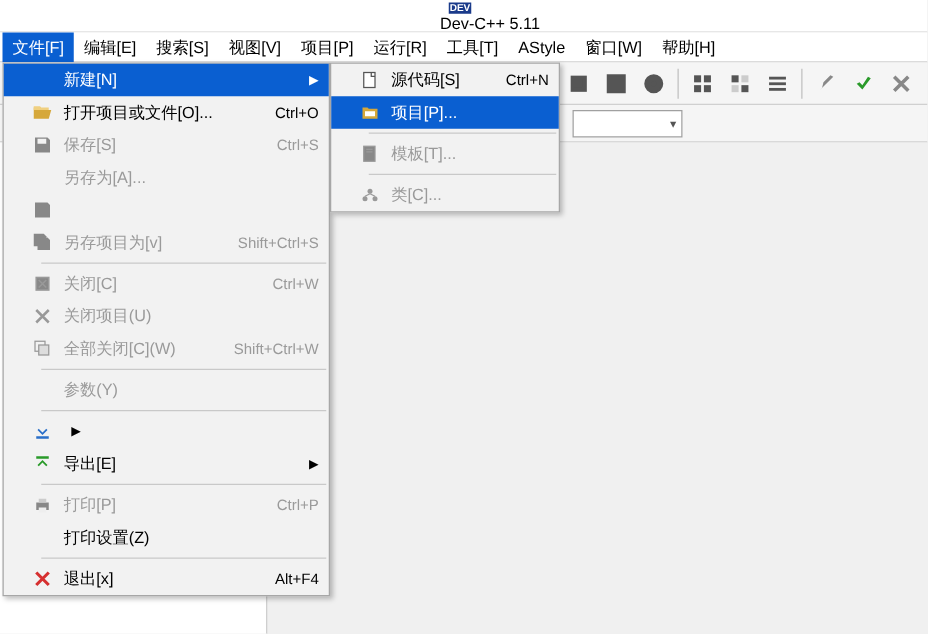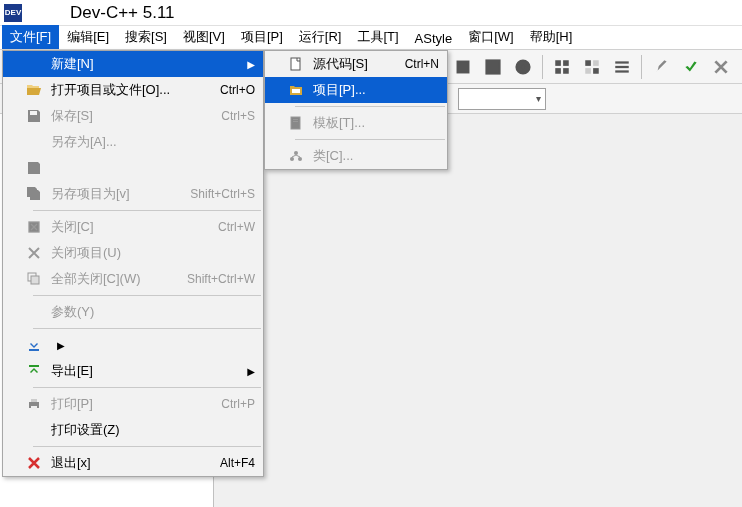--- a/index.html
+++ b/index.html
@@ -1,22 +1,22 @@
 <!DOCTYPE html>
 <html><head>
 <meta charset="utf-8">
 <style>
   * { box-sizing: border-box; margin: 0; padding: 0; font-family: "Microsoft YaHei", "SimSun", Arial, sans-serif; font-size: 13px; }
   body { width: 742px; height: 507px; background: #f0f0f0; overflow: hidden; position: relative; }
   
-  .titlebar { height: 26px; background: #fff; display: flex; align-items: center; padding: 2px 4px; border-bottom: 1px solid #e0e0e0; }
+  .titlebar { height: 26px; background: #fff; display: flex; align-items: center; padding: 2px 4px; border-bottom: 1px solid #e0e0e0; flex-direction: column; }
   .app-icon { width: 18px; height: 18px; background: #1a3a8a; display: flex; align-items: center; justify-content: center; color: #fff; font-size: 8px; font-weight: bold; margin-right: 6px; }
-  .title-text { font-size: 17px; color: #000; margin-left: 42px; }
-  
-  .menubar { height: 24px; background: #fff; display: flex; align-items: flex-end; padding: 0 2px; border-bottom: 1px solid #d0d0d0; }
+  .title-text { font-size: 13px; color: #000; margin-left: 42px; }
+  
+  .menubar { height: 24px; background: #fff; display: flex; align-items: center; padding: 0 2px; border-bottom: 1px solid #d0d0d0; }
   .menu-item { padding: 3px 8px; cursor: default; color: #000; }
   .menu-item.active { background: #0a5fd1; color: #fff; }
   
   .toolbar { height: 34px; background: #f5f5f5; border-bottom: 1px solid #d0d0d0; display: flex; align-items: center; padding: 2px 4px; position: relative; }
   .tool-group { display: flex; align-items: center; gap: 4px; padding: 0 4px; }
   .tool-sep { width: 1px; height: 24px; background: #c0c0c0; margin: 0 2px; }
   .tool-btn { width: 26px; height: 26px; display: flex; align-items: center; justify-content: center; border: 1px solid transparent; }
   .tool-btn svg { width: 18px; height: 18px; }
   
   .secondbar { height: 30px; background: #f5f5f5; border-bottom: 1px solid #d0d0d0; display: flex; align-items: center; padding: 2px 4px; }

